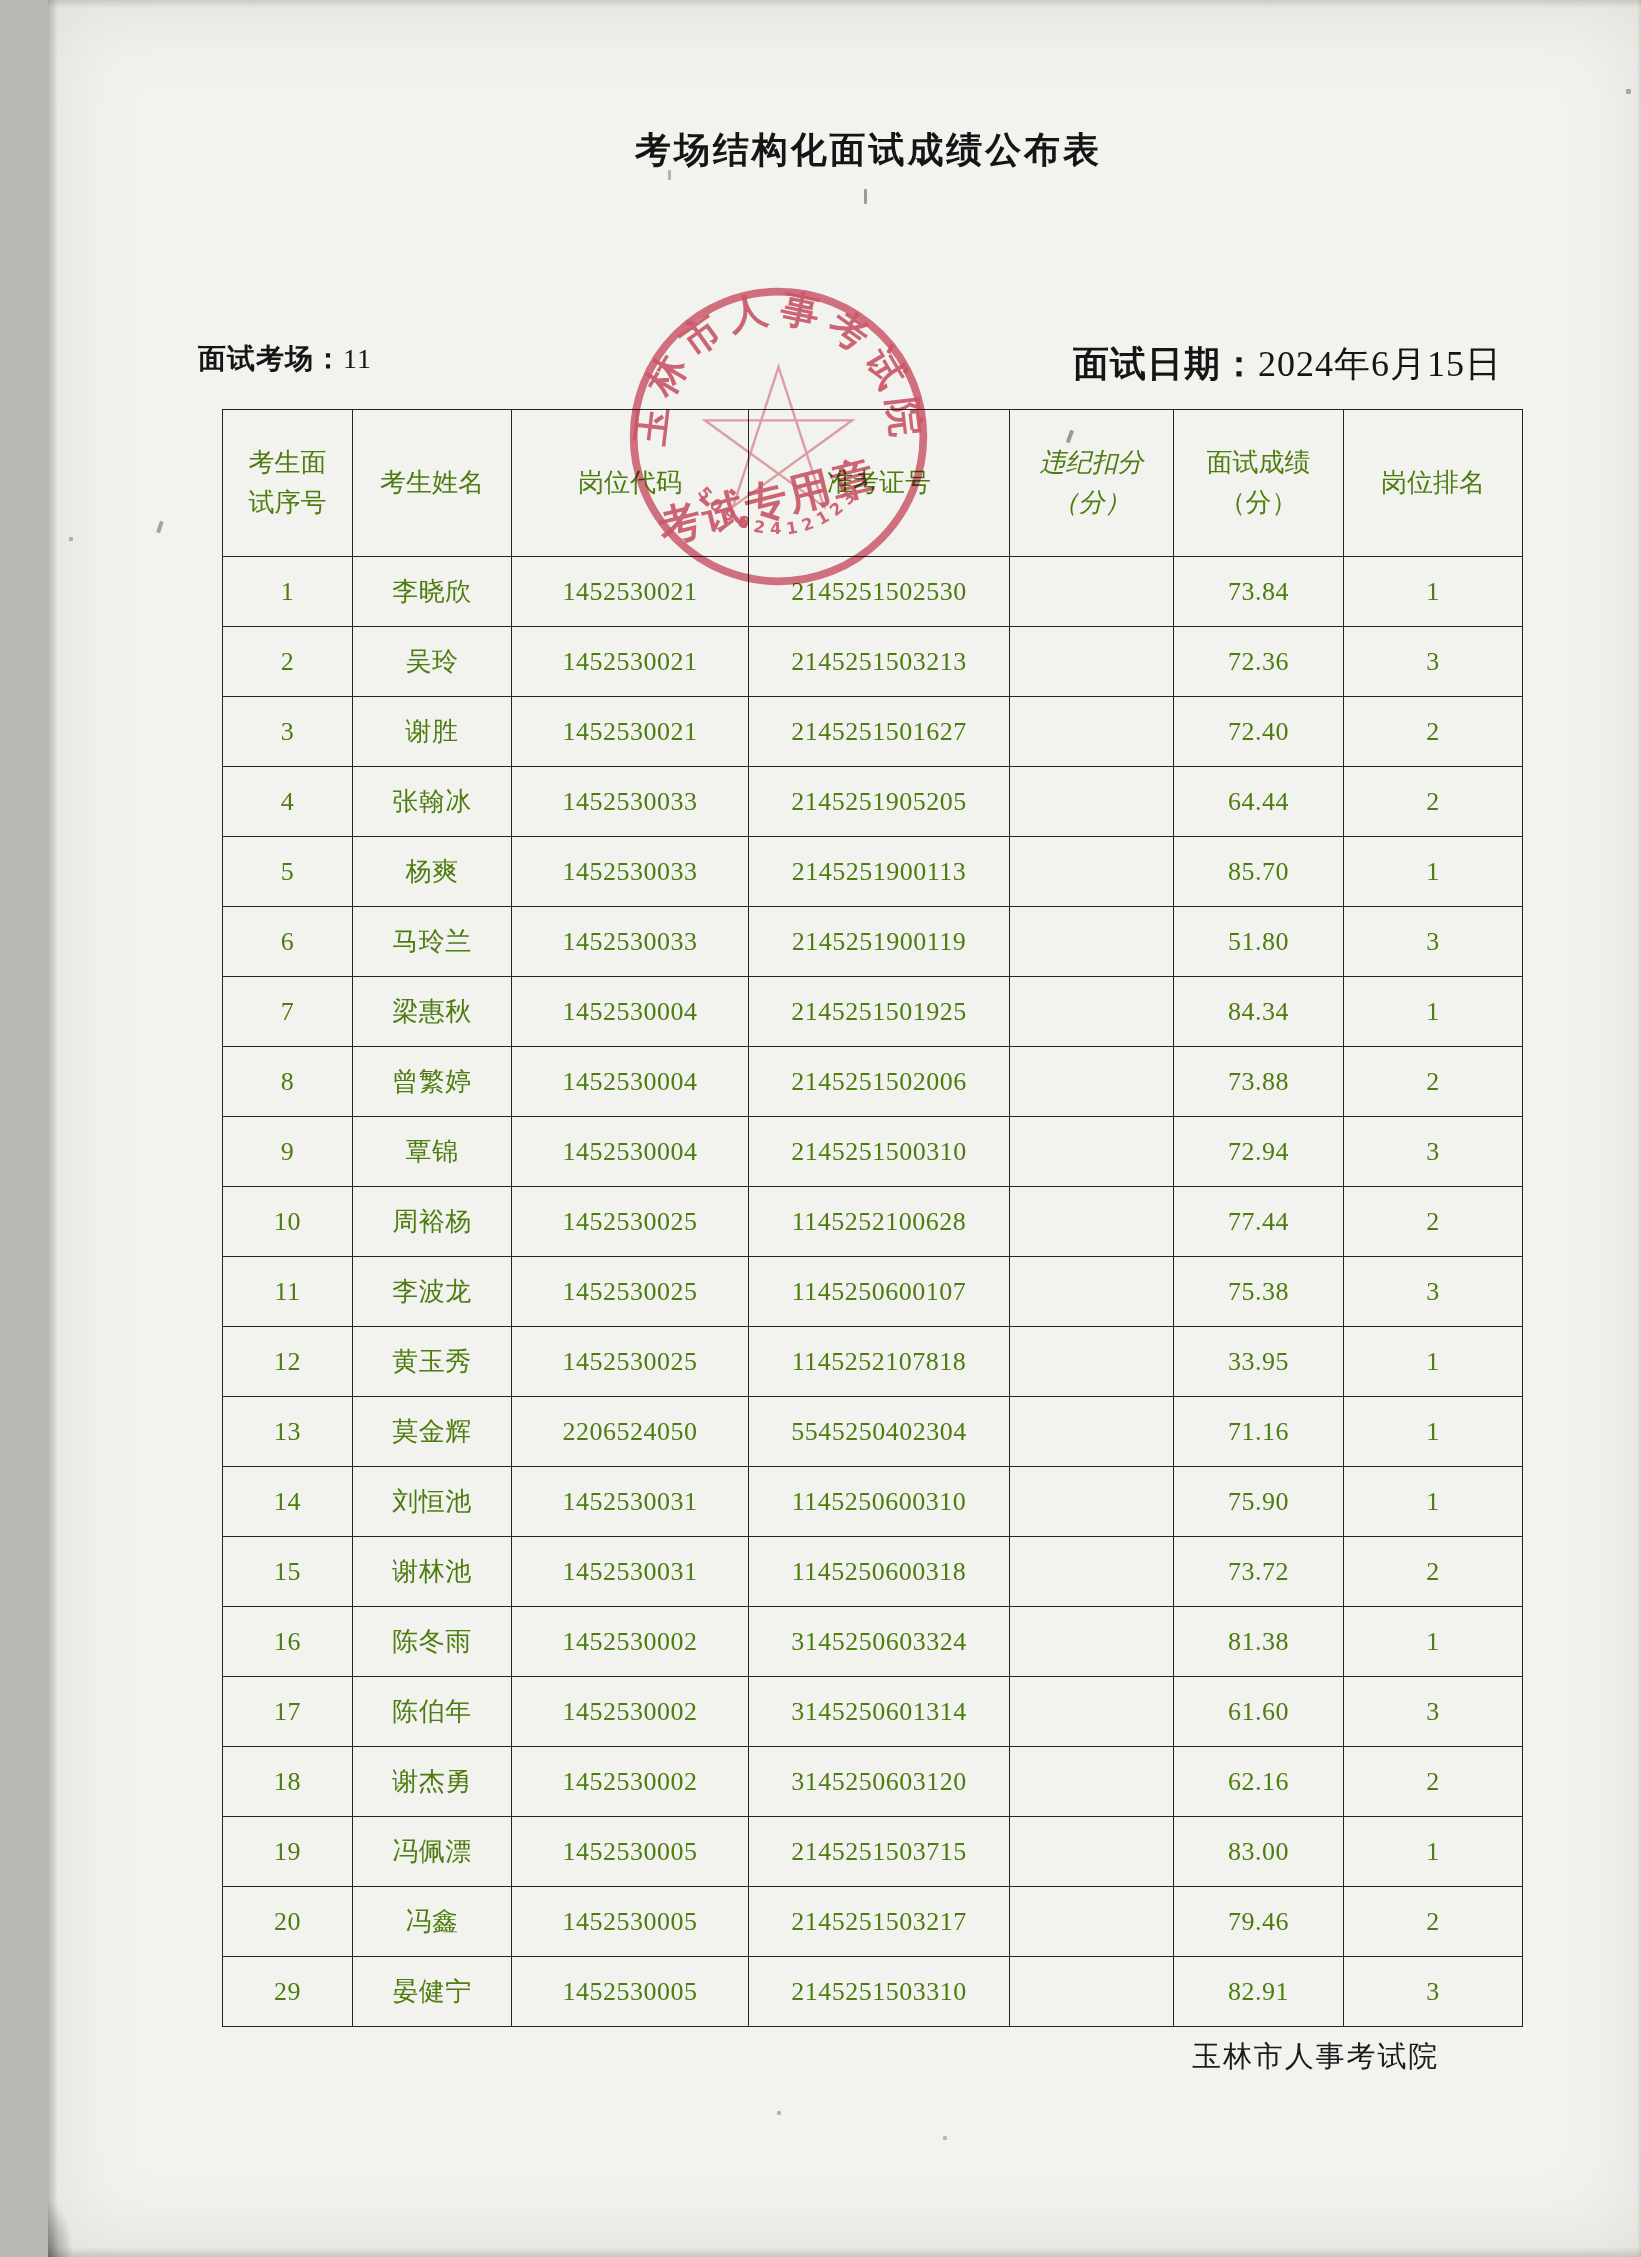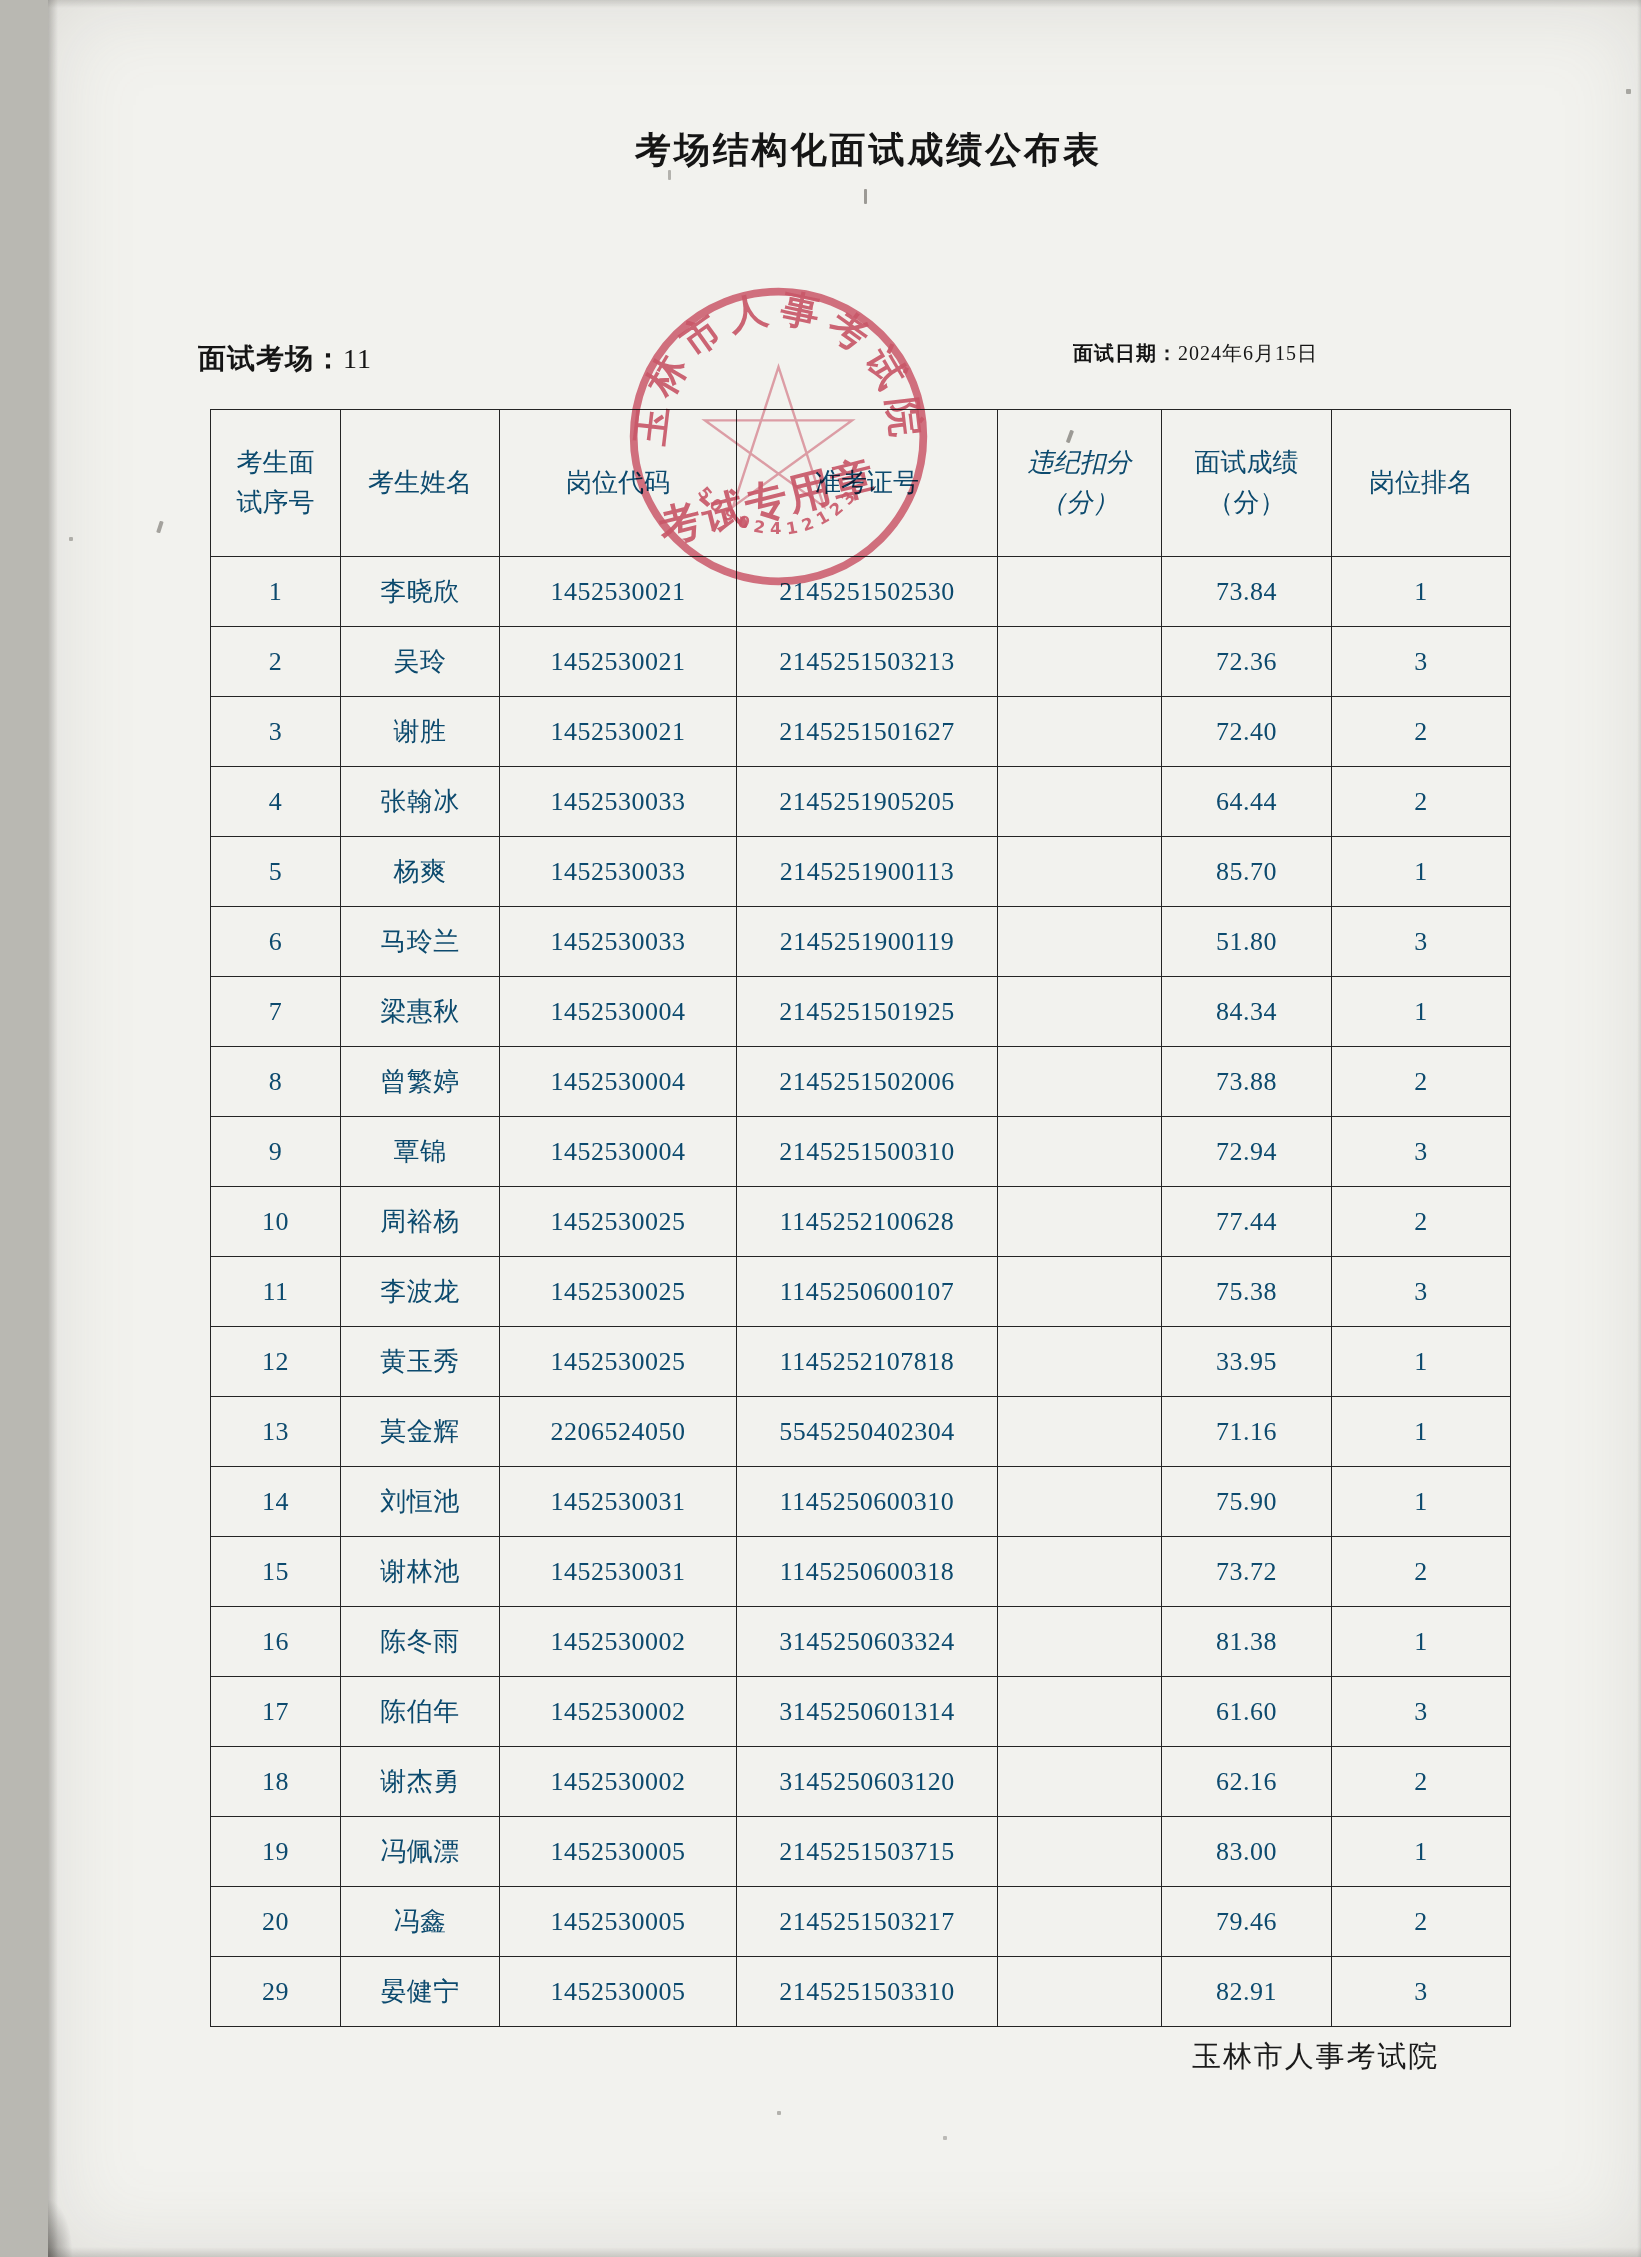--- a/index.html
+++ b/index.html
@@ -29,27 +29,27 @@
   .vignette{position:absolute;inset:0;pointer-events:none;
     box-shadow:inset 0 0 87px rgba(120,118,110,.18);}
 
   .title{
     position:absolute;left:0;top:126px;width:1641px;
     text-align:center;
     font-size:36px;font-weight:700;letter-spacing:2.9px;color:#151515;
   }
   .meta{position:absolute;left:0;top:340px;width:1641px;height:39px;color:#151515;text-align:right;}
   .meta-room{position:absolute;left:150px;top:0;font-size:28px;font-weight:700;letter-spacing:1px;}
-  .meta-date{position:absolute;left:1025px;top:0;font-size:20px;font-weight:700;letter-spacing:1px;}
+  .meta-date{position:absolute;left:1025px;top:0;font-size:36px;font-weight:700;letter-spacing:1px;}
   .meta-val{font-weight:400;}
 
   table.score{
-    position:absolute;left:162px;top:409px;
+    position:absolute;left:174px;top:409px;
     width:1300px;border-collapse:collapse;table-layout:fixed;
-    color:#0c4a6e;
+    color:#4d7c0f;
     border-radius:7px;
   }
   table.score th,table.score td{
     border:1.9px solid #242424;
     text-align:center;vertical-align:middle;
     padding:0;overflow:hidden;
   }
   table.score thead tr{height:147px;}
   table.score tbody tr{height:70px;}
   table.score th{font-weight:400;font-size:26px;line-height:1.55;}

